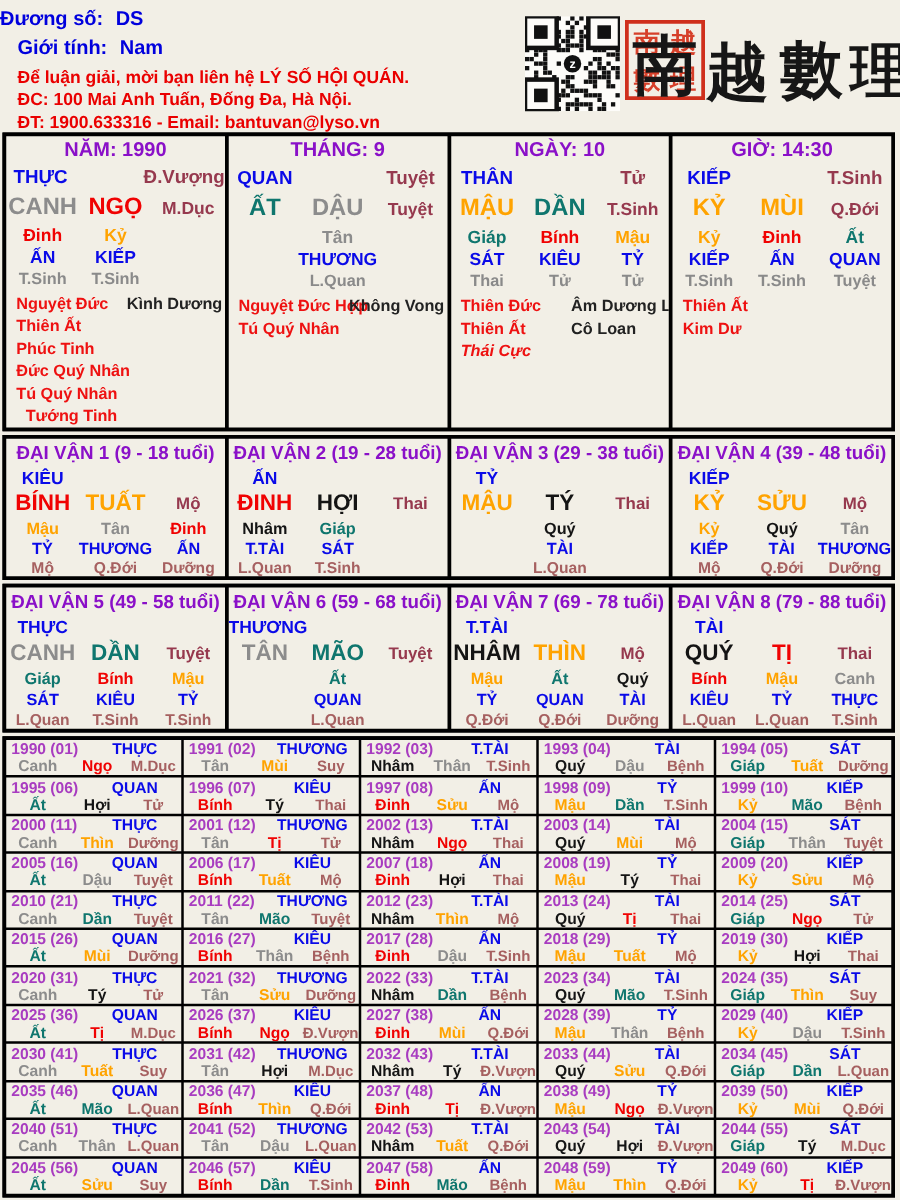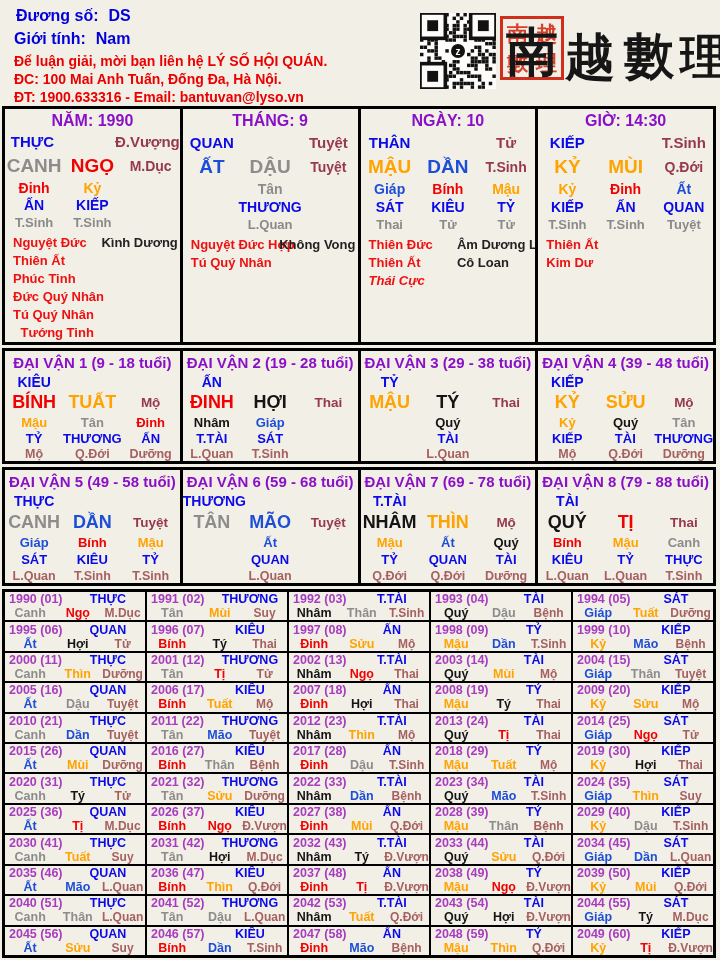--- a/index.html
+++ b/index.html
@@ -3,21 +3,21 @@
 <meta charset="utf-8">
 <style>
   html,body{margin:0;padding:0;}
   body{width:720px;height:960px;background:#f2efe6;font-family:"Liberation Sans",sans-serif;font-weight:bold;overflow:hidden;}
   .page{position:relative;width:720px;height:960px;
     background:
       radial-gradient(ellipse 300px 180px at 18% 30%, rgba(222,214,196,.35), transparent 70%),
       radial-gradient(ellipse 260px 160px at 80% 65%, rgba(222,214,196,.30), transparent 70%),
       #f2efe6;}
   
-  .c-m{color:#8c8c8c}.c-w{color:#141414}.c-g{color:#1d4ed8}.c-f{color:#f00202}.c-e{color:#ffa300}
+  .c-m{color:#8c8c8c}.c-w{color:#141414}.c-g{color:#0f766e}.c-f{color:#f00202}.c-e{color:#ffa300}
   .star{color:#0a0ae8}
   .purple{color:#8a10c8}
   .yearp{color:#a83cc0}
   .stateB{color:#96394e}
   .stateM{color:#a66060}
   .gstate{color:#8a8a8a}
   
   .hline{position:absolute;white-space:nowrap;}
   .h-blue{color:#0000dd;font-size:16px;}
   .h-red{color:#ea0000;font-size:14px;}
@@ -63,21 +63,21 @@
   .yy{text-align:left;padding-left:4px;white-space:nowrap;}
   .ys{text-align:center;}
   .yl2{display:grid;grid-template-columns:36% 32% 32%;height:14px;line-height:14px;font-size:12.5px;align-items:center;text-align:center;}
   .yst{font-size:12px;}
 </style>
 </head>
 <body>
 
 <div class="page">
 
-  <div class="hline h-blue" style="left:16px;top:7px;text-align:center;">
+  <div class="hline h-blue" style="left:0;top:7px;text-align:center;">
     <span>Đương số:</span><span class="hval">DS</span>
   </div>
   <div class="hline h-blue" style="left:14px;top:30px;">
     <span>Giới tính:</span><span class="hval">Nam</span>
   </div>
   <div class="hline h-red" style="left:14px;top:53px;">Để luận giải, mời bạn liên hệ LÝ SỐ HỘI QUÁN.</div>
   <div class="hline h-red" style="left:14px;top:71px;">ĐC: 100 Mai Anh Tuấn, Đống Đa, Hà Nội.</div>
   <div class="hline h-red" style="left:14px;top:89px;">ĐT: 1900.633316 - Email: bantuvan@lyso.vn</div>
 
   <div class="qr" id="qr"><svg width="76" height="76">

